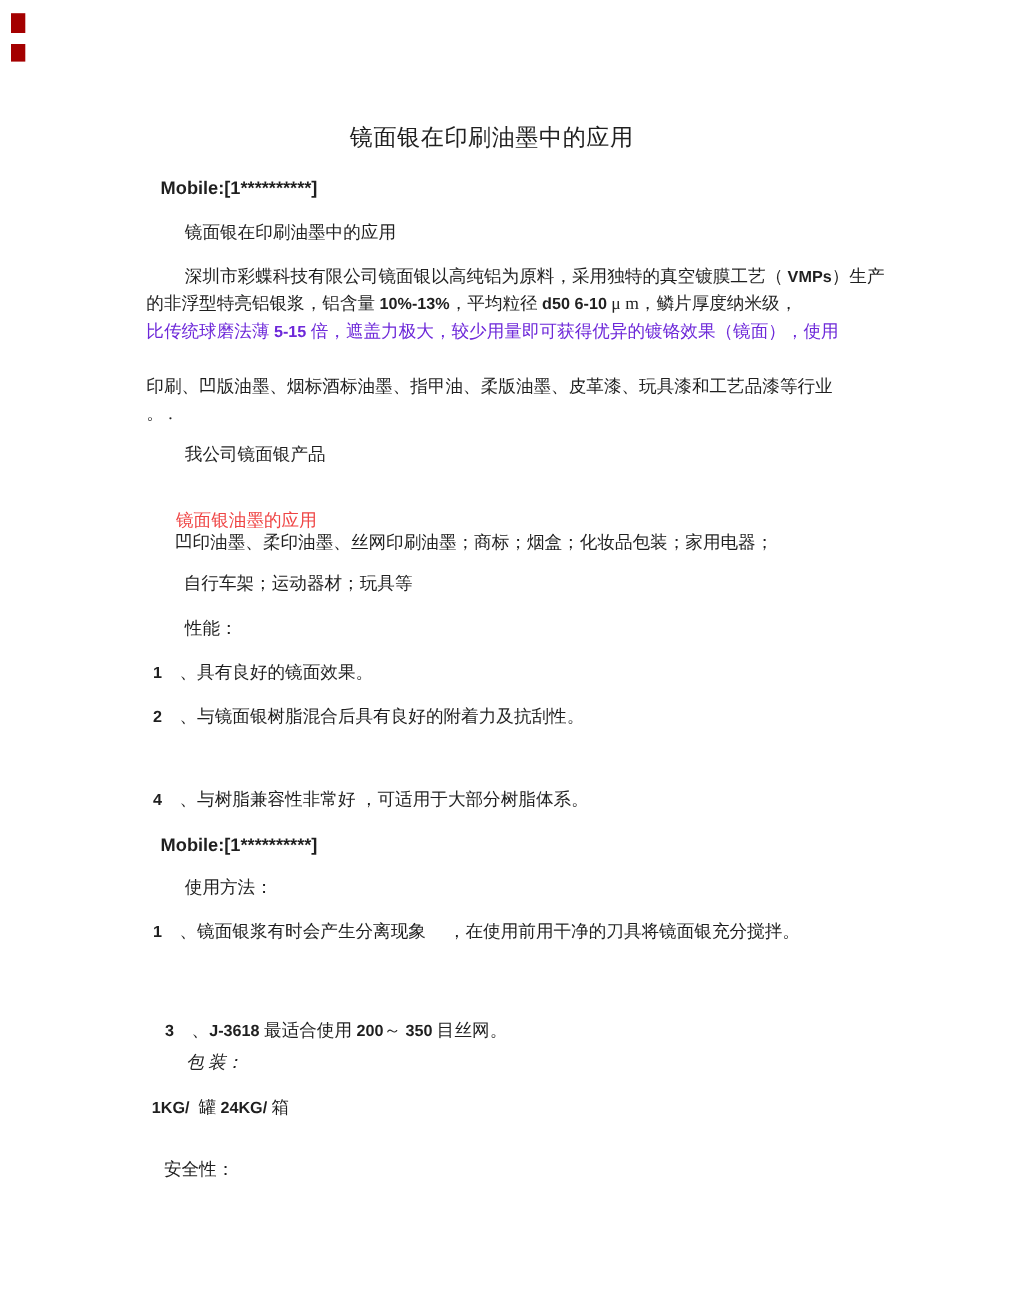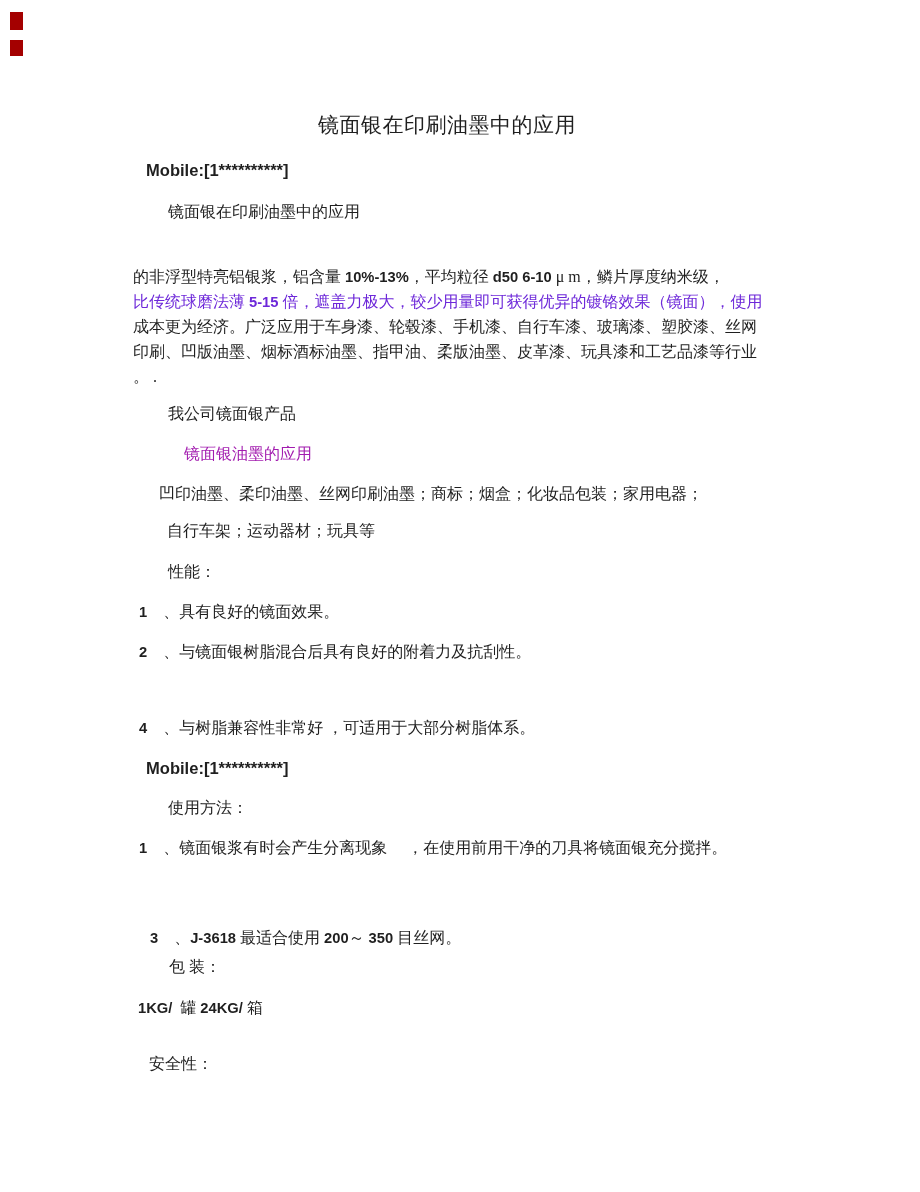--- a/index.html
+++ b/index.html
@@ -43,33 +43,33 @@
 </style>
 </head>
 <body>
 
 <div class="page" style="background: rgb(255, 255, 255);">
   <div class="corner-mark" style="left: 10px; top: 12px; width: 13px; height: 18px; background: rgb(164, 0, 0);"></div>
   <div class="corner-mark" style="left: 10px; top: 40px; width: 13px; height: 16px; background: rgb(164, 0, 0);"></div>
 <div class="line title" style="left: 0px; top: 112px; width: 894px; color: rgb(31, 31, 31);"><span>镜面银在印刷油墨中的应用</span></div>
     <div class="line contact" style="left: 146px; top: 160px; color: rgb(31, 31, 31);"><span class="lat">Mobile:[1**********]</span></div>
     <div class="line" style="left: 168px; top: 202px; color: rgb(31, 31, 31);"><span>镜面银在印刷油墨中的应用</span></div>
+    <div class="line" style="left: 168px; top: 242px; color: rgb(31, 31, 31);"><span>深圳市彩蝶科技有限公司镜面银以高纯铝为原料，采用独特的真空镀膜工艺（ </span><span class="lat">VMPs</span><span>）生产</span></div>
     <div class="line" style="left: 133px; top: 267px; color: rgb(31, 31, 31);"><span>的非浮型特亮铝银浆，铝含量 </span><span class="lat">10%-13%</span><span>，平均粒径 </span><span class="lat">d50 6-10</span><span> μ m，鳞片厚度纳米级，</span></div>
     <div class="line" style="left: 133px; top: 292px; color: #6d28d9;"><span>比传统球磨法薄 </span><span class="lat">5-15</span><span> 倍，遮盖力极大，较少用量即可获得优异的镀铬效果（镜面），使用</span></div>
-    <div class="line" style="left: 133px; top: 317px; color: rgb(31, 31, 31);"><span>成本更为经济。广泛应用于车身漆、轮毂漆、手机漆、自行车漆、玻璃漆、塑胶漆、丝网</span></div>
     <div class="line" style="left: 133px; top: 342px; color: rgb(31, 31, 31);"><span>印刷、凹版油墨、烟标酒标油墨、指甲油、柔版油墨、皮革漆、玩具漆和工艺品漆等行业</span></div>
     <div class="line" style="left: 133px; top: 367px; color: rgb(31, 31, 31);"><span>。 .</span></div>
     <div class="line" style="left: 168px; top: 404px; color: rgb(31, 31, 31);"><span>我公司镜面银产品</span></div>
-    <div class="line" style="left: 160px; top: 444px; color: #a21caf; margin-left: 24px;"><span>镜面银油墨的应用</span></div>
+    <div class="line" style="left: 160px; top: 464px; color: #ef4444;"><span>镜面银油墨的应用</span></div>
     <div class="line" style="left: 159px; top: 484px; color: rgb(31, 31, 31);"><span>凹印油墨、柔印油墨、丝网印刷油墨；商标；烟盒；化妆品包装；家用电器；</span></div>
     <div class="line" style="left: 167px; top: 521px; color: rgb(31, 31, 31);"><span>自行车架；运动器材；玩具等</span></div>
     <div class="line" style="left: 168px; top: 562px; color: rgb(31, 31, 31);"><span>性能：</span></div>
     <div class="line" style="left: 139px; top: 602px; color: rgb(31, 31, 31);"><span class="lat">1</span><span>　、具有良好的镜面效果。</span></div>
     <div class="line" style="left: 139px; top: 642px; color: rgb(31, 31, 31);"><span class="lat">2</span><span>　、与镜面银树脂混合后具有良好的附着力及抗刮性。</span></div>
     <div class="line" style="left: 139px; top: 718px; color: rgb(31, 31, 31);"><span class="lat">4</span><span>　、与树脂兼容性非常好 ，可适用于大部分树脂体系。</span></div>
     <div class="line contact" style="left: 146px; top: 758px; color: rgb(31, 31, 31);"><span class="lat">Mobile:[1**********]</span></div>
     <div class="line" style="left: 168px; top: 798px; color: rgb(31, 31, 31);"><span>使用方法：</span></div>
     <div class="line" style="left: 139px; top: 838px; color: rgb(31, 31, 31);"><span class="lat">1</span><span>　、镜面银浆有时会产生分离现象　 ，在使用前用干净的刀具将镜面银充分搅拌。</span></div>
     <div class="line" style="left: 150px; top: 928px; color: rgb(31, 31, 31);"><span class="lat">3</span><span>　、</span><span class="lat">J-3618</span><span> 最适合使用 </span><span class="lat">200</span><span>～ </span><span class="lat">350</span><span> 目丝网。</span></div>
-    <div class="line" style="left: 169px; top: 957px; color: rgb(31, 31, 31);"><span>包 装：</span></div>
+    <div class="line" style="left: 169px; top: 957px; color: rgb(31, 31, 31); font-style: italic;"><span>包 装：</span></div>
     <div class="line" style="left: 138px; top: 998px; color: rgb(31, 31, 31);"><span class="lat">1KG/</span><span>  罐 </span><span class="lat">24KG/</span><span> 箱</span></div>
     <div class="line" style="left: 149px; top: 1042px; color: rgb(31, 31, 31); margin-top: 12px;"><span>安全性：</span></div>
   </div>
 
 </body></html>

